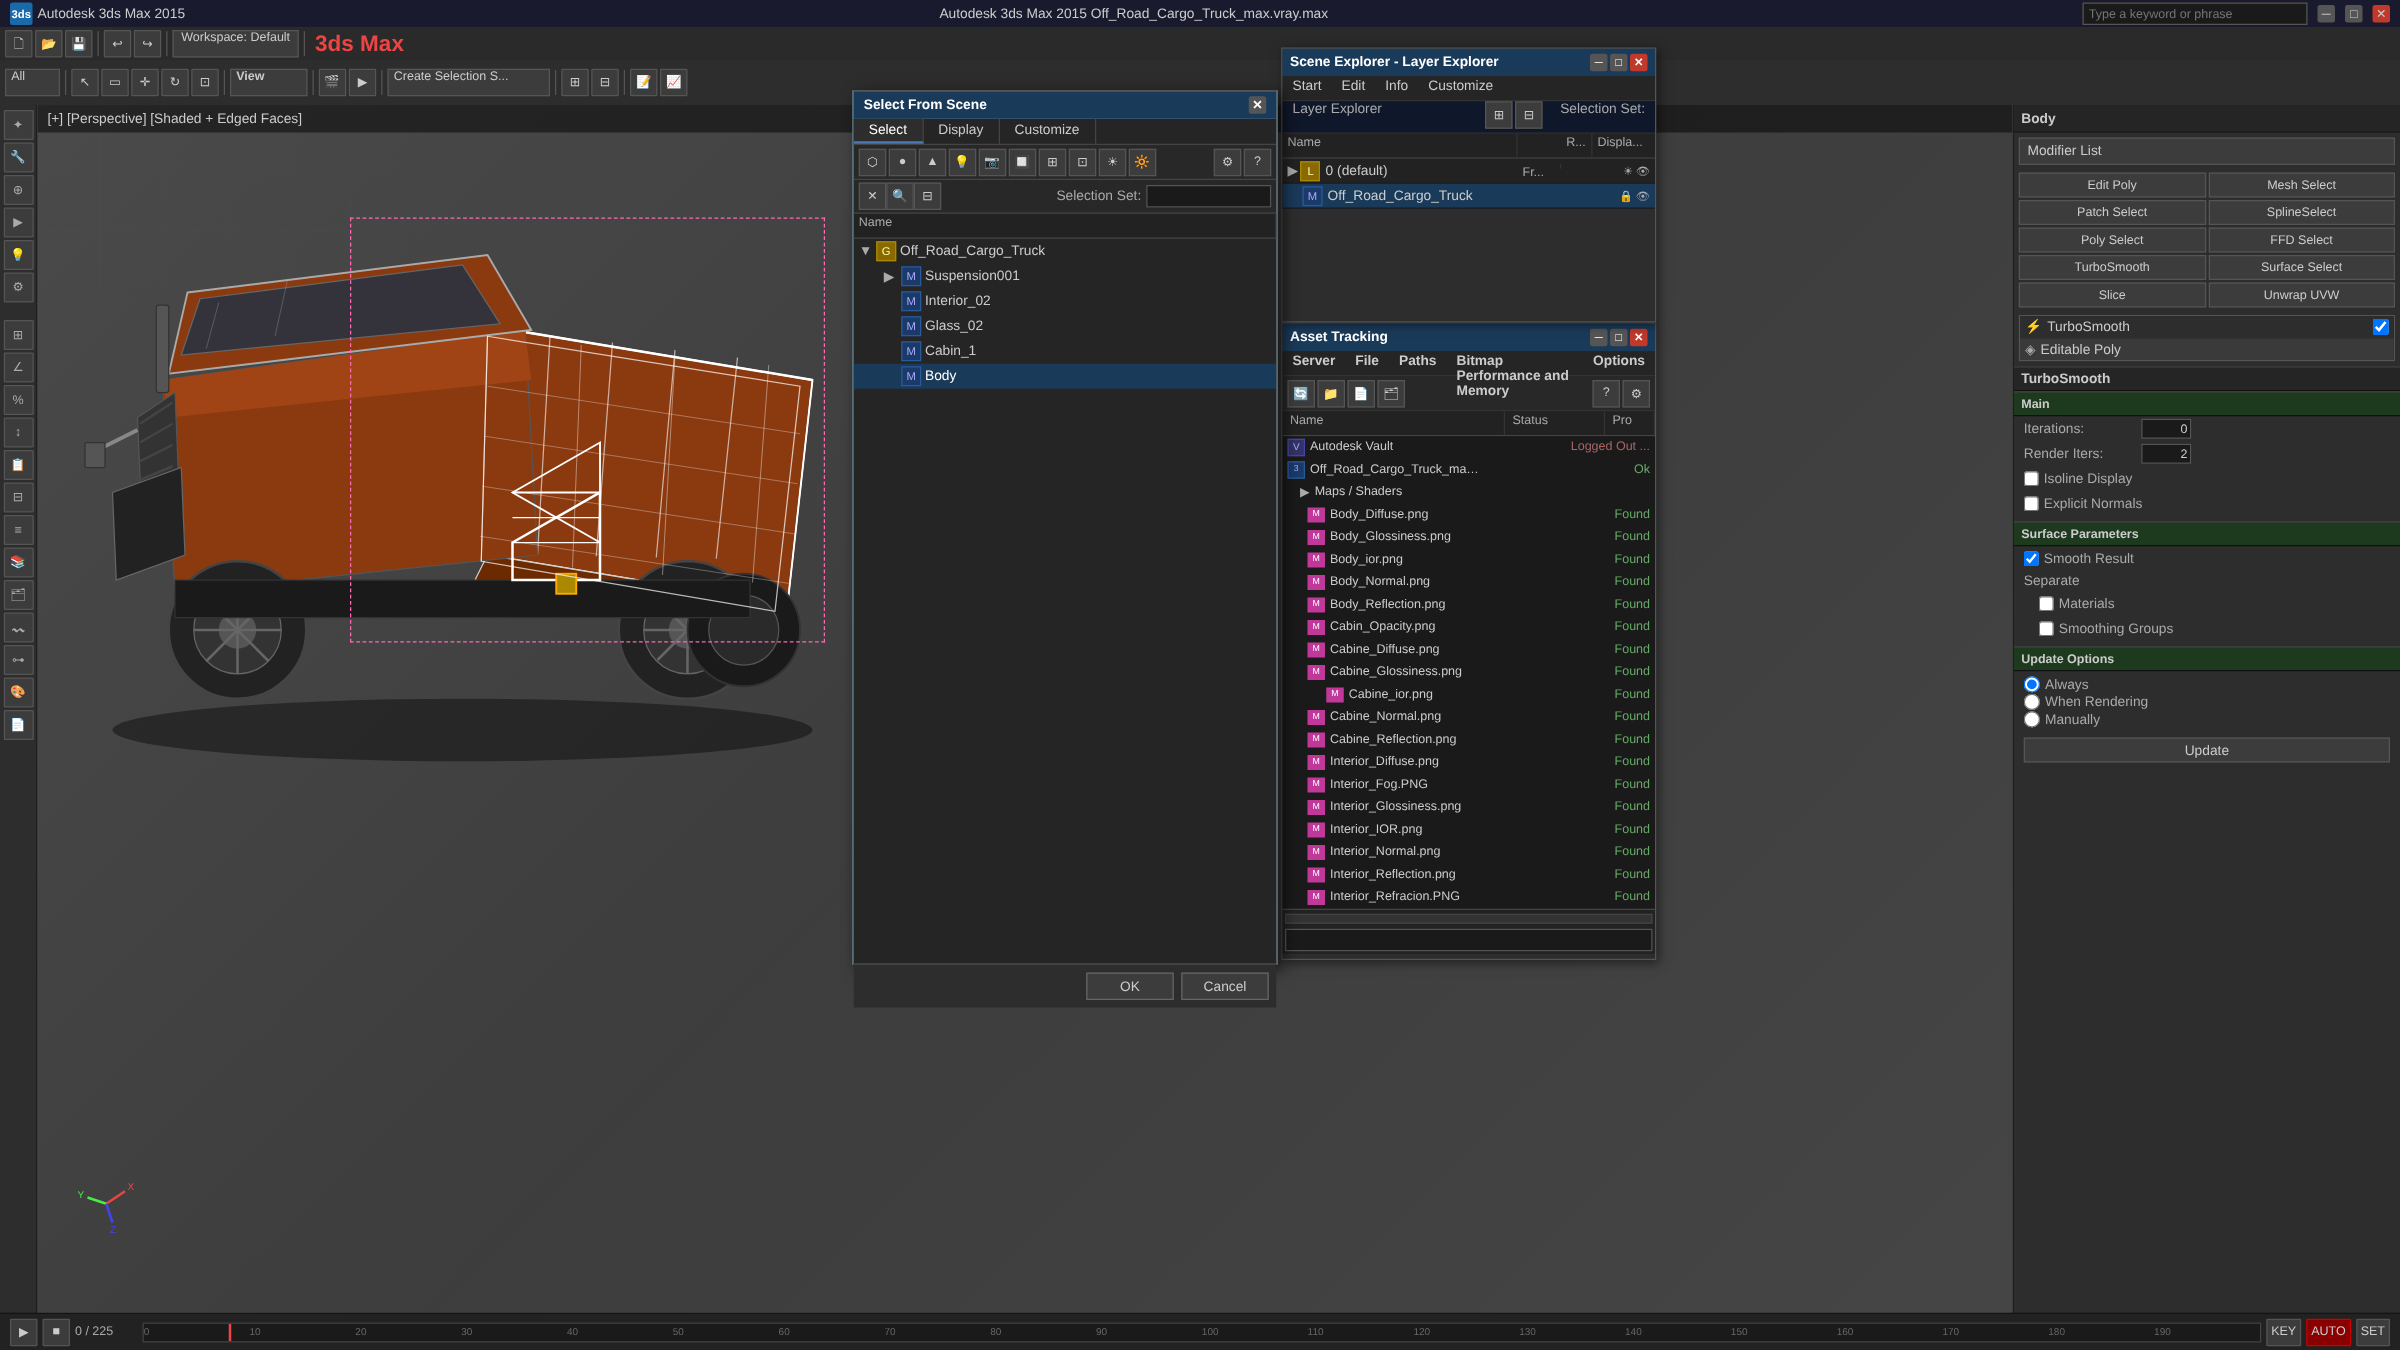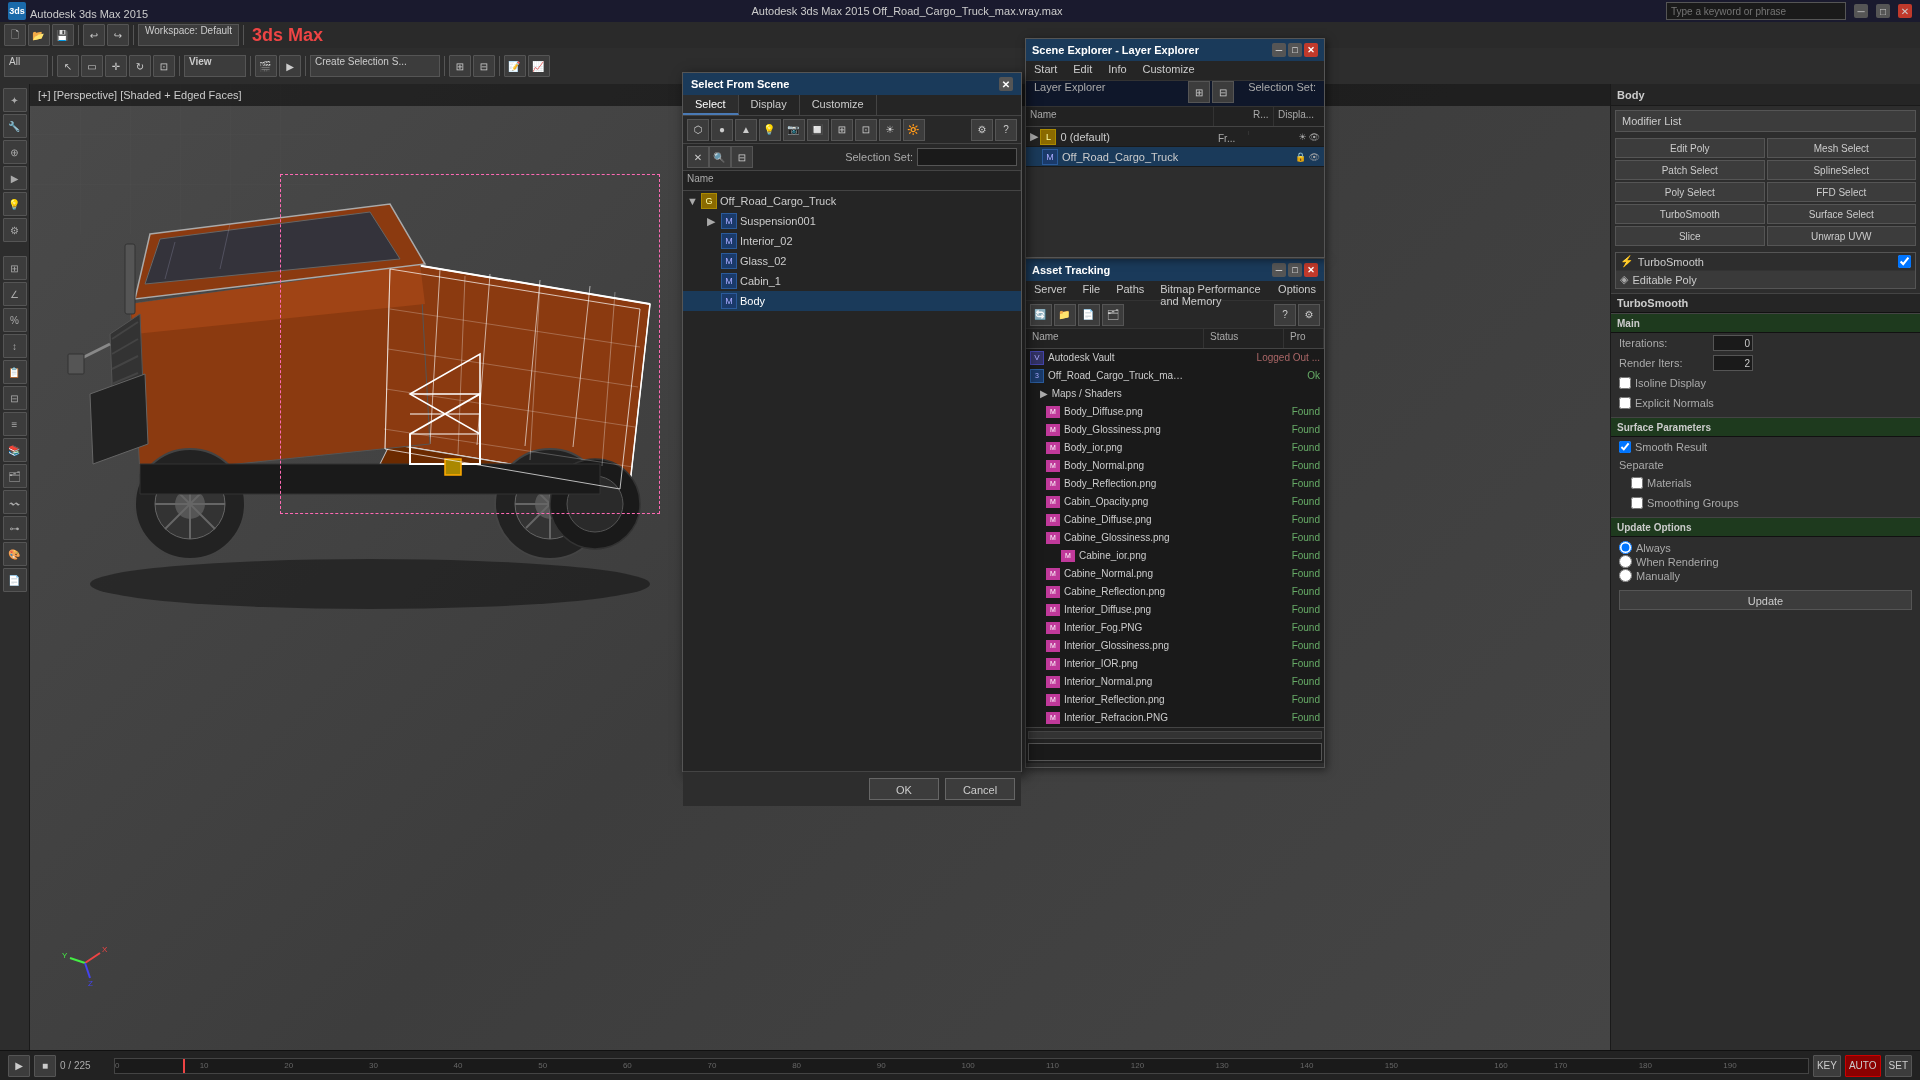--- a/index.html
+++ b/index.html
@@ -464,20 +464,21 @@
       background: #2d2d2d;
       border: 1px solid #555;
       box-shadow: 2px 2px 8px rgba(0,0,0,0.5);
       z-index: 85;
     }
     .asset-menu {
       display: flex;
       background: #252525;
       border-bottom: 1px solid #333;
       height: 20px;
+      font-weight: bold;
     }
     .asset-toolbar {
       height: 28px;
       background: #282828;
       border-bottom: 1px solid #333;
       display: flex;
       align-items: center;
       padding: 0 4px;
       gap: 2px;
     }
@@ -522,21 +523,21 @@
     .selection-box {
       position: absolute;
       border: 1px dashed #ff69b4;
       pointer-events: none;
     }
   </style>
 </head>
 <body>
 
 <div class="title-bar">
-  <div style="display:flex;align-items:flex-end;gap:4px;">
+  <div style="display:flex;align-items:center;gap:4px;">
     <div style="width:18px;height:18px;background:#1a6aaa;border-radius:2px;display:flex;align-items:center;justify-content:center;font-size:9px;font-weight:bold;color:#fff;">3ds</div>
     <span>Autodesk 3ds Max 2015</span>
   </div>
   <div class="title-center">Autodesk 3ds Max 2015  Off_Road_Cargo_Truck_max.vray.max</div>
   <div style="display:flex;align-items:center;gap:8px;">
     <input type="text" style="width: 180px; height: 18px; background: rgb(26, 26, 26); border: 1px solid rgb(85, 85, 85); color: rgb(170, 170, 170); font-size: 10px; padding: 0px 4px;" placeholder="Type a keyword or phrase">
     <div class="win-control minimize">─</div>
     <div class="win-control maximize">□</div>
     <div class="win-control close">✕</div>
   </div>
@@ -845,21 +846,21 @@
       <span style="position:absolute;left:30%;">60</span>
       <span style="position:absolute;left:35%;">70</span>
       <span style="position:absolute;left:40%;">80</span>
       <span style="position:absolute;left:45%;">90</span>
       <span style="position:absolute;left:50%;">100</span>
       <span style="position:absolute;left:55%;">110</span>
       <span style="position:absolute;left:60%;">120</span>
       <span style="position:absolute;left:65%;">130</span>
       <span style="position:absolute;left:70%;">140</span>
       <span style="position:absolute;left:75%;">150</span>
-      <span style="position:absolute;left:80%;margin-left:25px;">160</span>
+      <span style="position:absolute;left:80%;">160</span>
       <span style="position:absolute;left:85%;">170</span>
       <span style="position:absolute;left:90%;">180</span>
       <span style="position:absolute;left:95%;">190</span>
     </div>
   </div>
   <div class="toolbar-btn">KEY</div>
   <div class="toolbar-btn" style="background:#8a0000;border-color:#c00;">AUTO</div>
   <div class="toolbar-btn">SET</div>
 </div>
 

